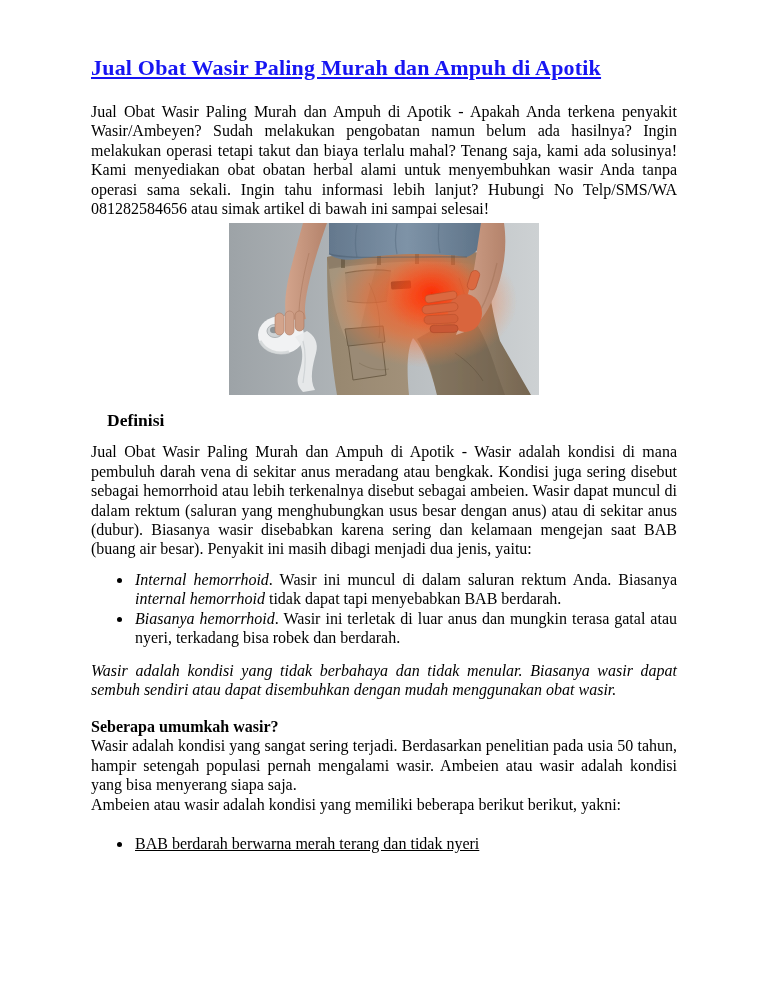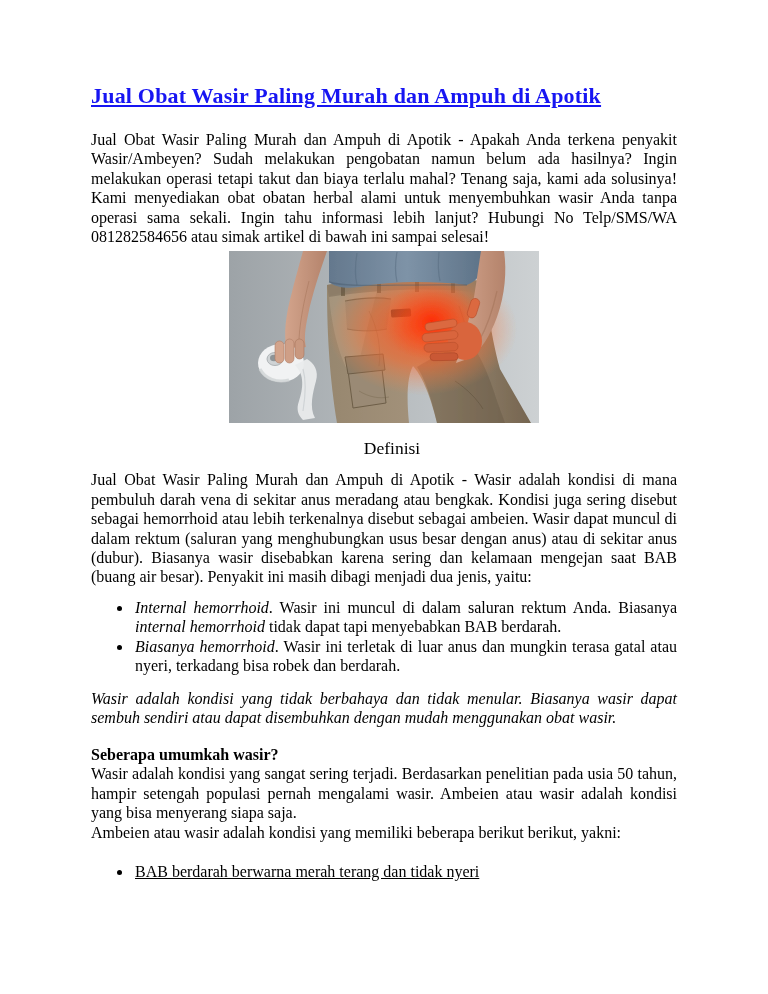--- a/index.html
+++ b/index.html
@@ -1,31 +1,31 @@
 <!DOCTYPE html>
 <html><head>
 <meta charset="utf-8">
 <style>
   html,body{margin:0;padding:0;background:#ffffff;}
   body{
     width:768px;height:994px;overflow:hidden;
     font-family:"Liberation Serif","DejaVu Serif",serif;
     color:#000;
   }
-  .page{padding:83px 91px 0 91px;}
+  .page{padding:55px 91px 0 91px;}
   .title{
     font-size:22px;font-weight:bold;color:#1715f2;
     text-decoration:underline;margin:0 0 21px 0;letter-spacing:.2px;
     white-space:nowrap;
   }
   p,li{font-size:16px;line-height:19.4px;text-align:justify;margin:0;}
   b{font-weight:normal;}
   .photo-wrap{margin-top:5px;text-align:center;line-height:0;}
   .photo-wrap svg{display:inline-block;}
-  h2.sec{font-size:17.5px;font-weight:normal;margin:15px 0 0 16px;text-align:center;}
+  h2.sec{font-size:17.5px;font-weight:bold;margin:15px 0 0 16px;}
   .def-body{margin-top:11px;}
   ul{margin:11px 0 0 0;padding:0 0 0 42px;}
   li{padding-left:2px;}
   .def-after{margin-top:13px;font-style:italic;}
   h3.sub{font-size:16px;font-weight:bold;margin:19px 0 0 0;}
   .just-full{text-align:justify;text-align-last:justify;}
   .sym-head{margin-top:31px;}
   .sym-list{margin-top:20px;text-decoration:underline;}
 </style>
 </head>

